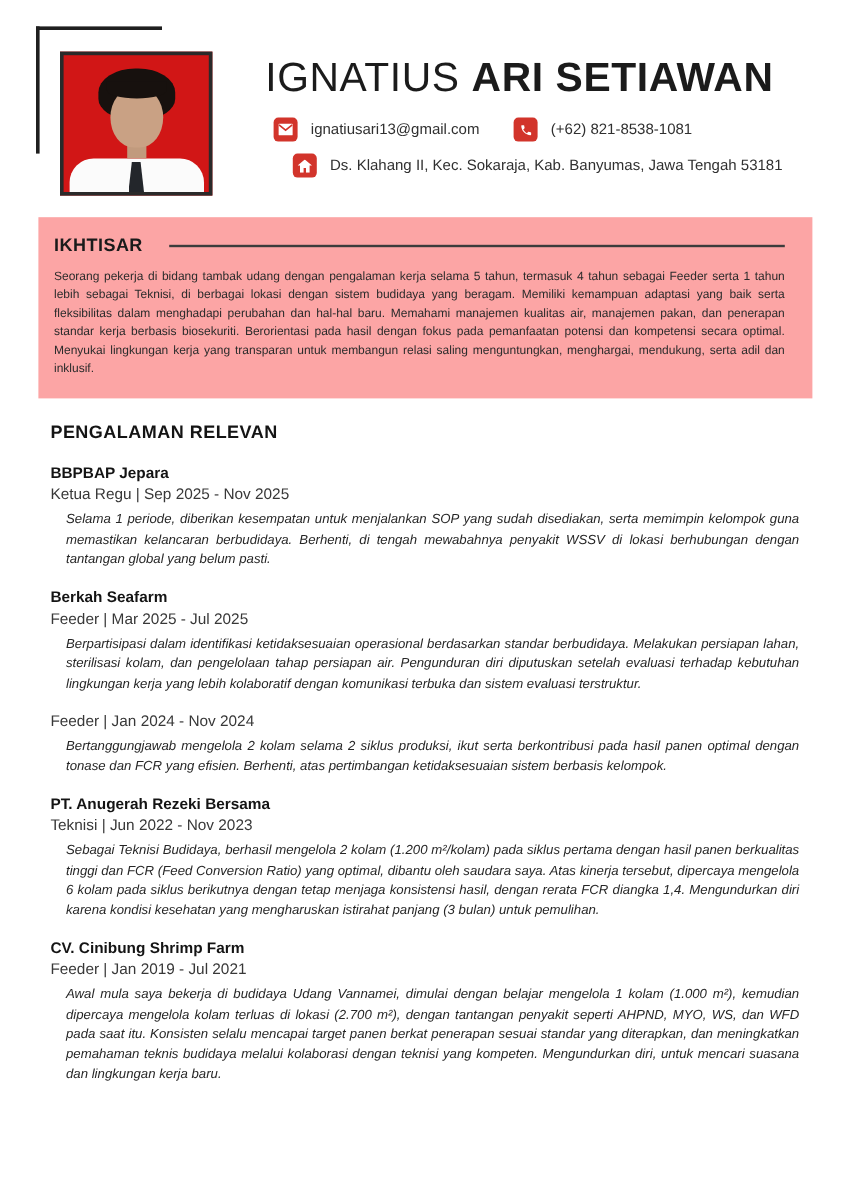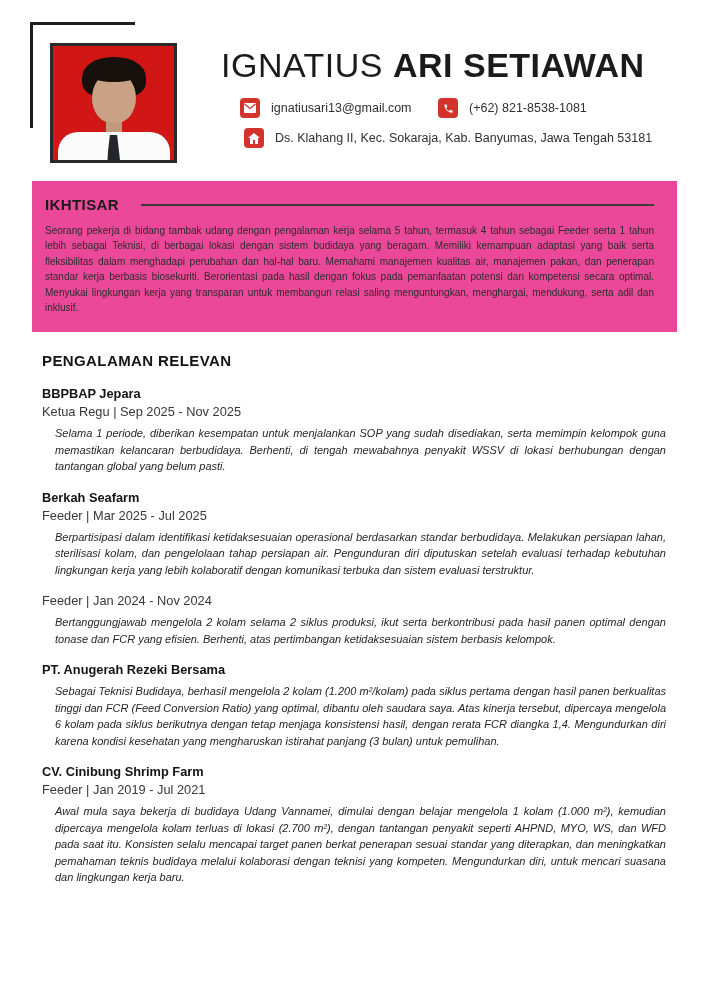--- a/index.html
+++ b/index.html
@@ -34,34 +34,34 @@
     clip-path:polygon(22% 0,78% 0,100% 100%,0 100%);}
 
   .name{
     position:absolute;left:221px;top:47px;font-size:34px;line-height:1.1;
     color:#1b1b1b;letter-spacing:.5px;white-space:nowrap;
   }
   .name .first{font-weight:400;}
   .name .last{font-weight:700;}
 
   .contact-row{position:absolute;display:flex;align-items:center;gap:11px;}
-  .contact-row.r1a{left:224px;top:98px;padding-left:16px;}
-  .contact-row.r1b{left:438px;top:98px;}
+  .contact-row.r1a{left:212px;top:98px;padding-left:16px;}
+  .contact-row.r1b{left:428px;top:98px;}
   .contact-row.r2{left:244px;top:128px;}
   .cicon{
     width:20px;height:20px;background:#d2342b;border-radius:4px;
     display:flex;align-items:center;justify-content:center;flex:0 0 auto;
   }
   .cicon svg{display:block;}
   .ctext{font-size:12.5px;color:#303030;white-space:nowrap;}
 
   
   .summary{
     position:absolute;left:32px;top:181px;width:645px;box-sizing:border-box;
-    background:#ec4899;padding:15px 23px 17px 13px;
+    background:#fca5a5;padding:15px 23px 17px 13px;
   }
   .summary-head{display:flex;align-items:center;gap:22px;margin-bottom:10px;}
   .summary-title{font-size:15px;font-weight:700;letter-spacing:.4px;color:#1a1a1a;}
   .summary-rule{flex:1;height:2px;background:#3c3c3c;}
   .summary-text{font-size:10px;line-height:1.54;text-align:justify;color:#2b2b2b;}
 
   
   .exp{position:absolute;left:42px;top:352px;width:624px;}
   .exp-title{font-size:15px;font-weight:700;letter-spacing:.4px;color:#141414;margin-bottom:17px;}
   .job{margin-bottom:15px;}
@@ -154,20 +154,25 @@
       <div class="job-meta">
         <span>Feeder</span>
         <span>|</span>
         <span>Jan 2024 - Nov 2024</span>
       </div>
       <div class="job-desc">Bertanggungjawab mengelola 2 kolam selama 2 siklus produksi, ikut serta berkontribusi pada hasil panen optimal dengan tonase dan FCR yang efisien. Berhenti, atas pertimbangan ketidaksesuaian sistem berbasis kelompok.</div>
     </div>
 
     <div class="job">
       <div class="job-company">PT. Anugerah Rezeki Bersama</div>
+      <div class="job-meta">
+        <span>Teknisi</span>
+        <span>|</span>
+        <span>Jun 2022 - Nov 2023</span>
+      </div>
       <div class="job-desc">Sebagai Teknisi Budidaya, berhasil mengelola 2 kolam (1.200 m²/kolam) pada siklus pertama dengan hasil panen berkualitas tinggi dan FCR (Feed Conversion Ratio) yang optimal, dibantu oleh saudara saya. Atas kinerja tersebut, dipercaya mengelola 6 kolam pada siklus berikutnya dengan tetap menjaga konsistensi hasil, dengan rerata FCR diangka 1,4. Mengundurkan diri karena kondisi kesehatan yang mengharuskan istirahat panjang (3 bulan) untuk pemulihan.</div>
     </div>
 
     <div class="job">
       <div class="job-company">CV. Cinibung Shrimp Farm</div>
       <div class="job-meta">
         <span>Feeder</span>
         <span>|</span>
         <span>Jan 2019 - Jul 2021</span>
       </div>

